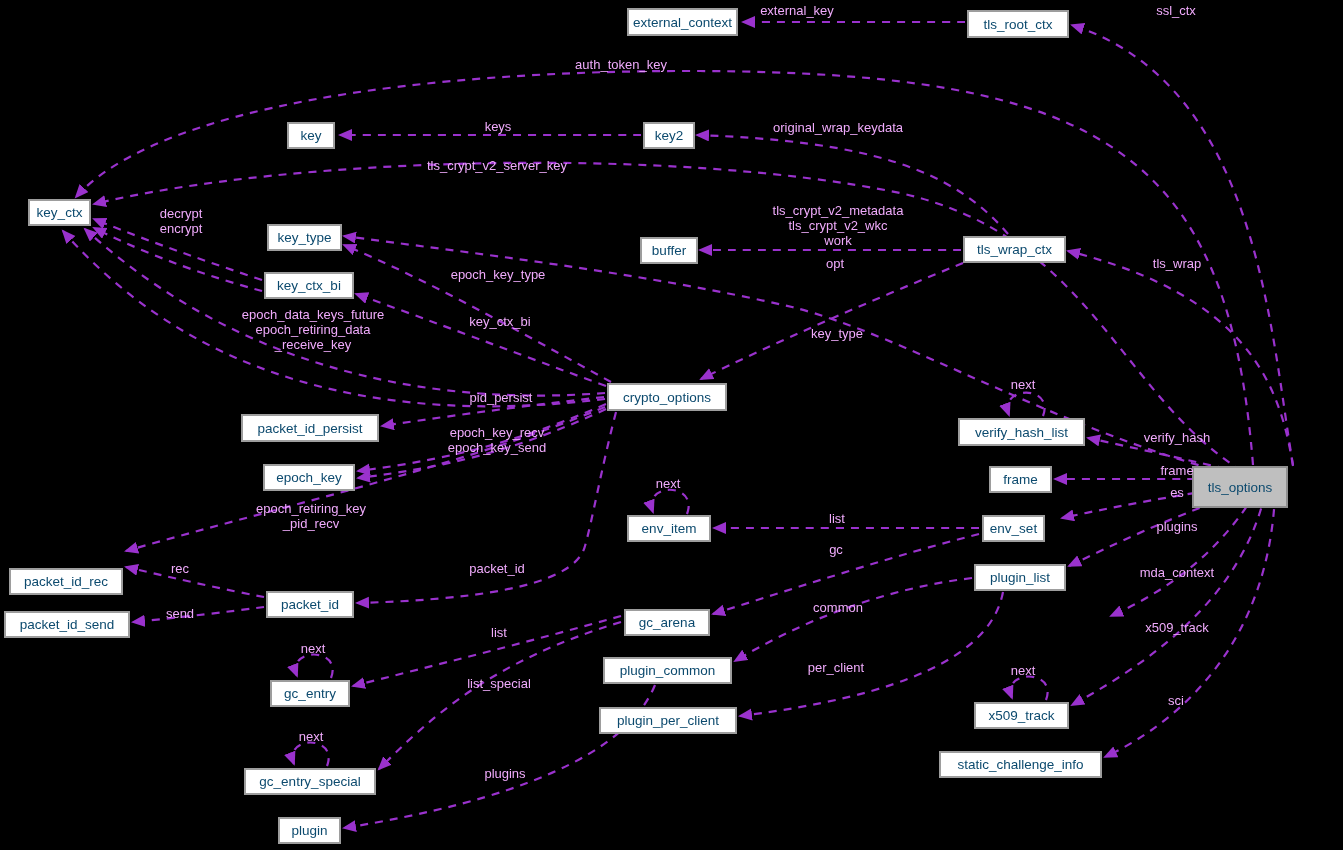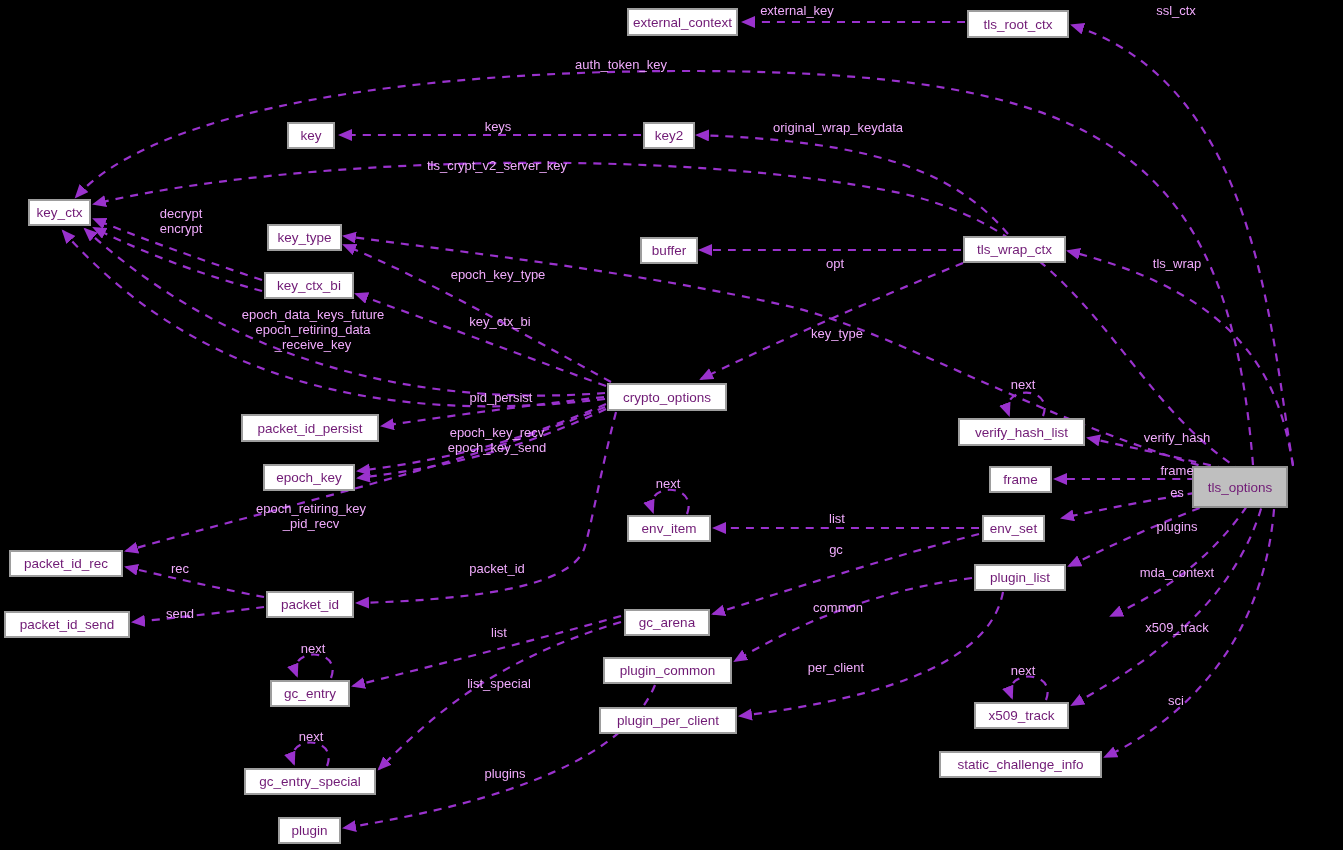--- a/index.html
+++ b/index.html
@@ -10,21 +10,21 @@
     background: #000;
     overflow: hidden;
     font-family: "Liberation Sans", sans-serif;
   }
   #edges { position: absolute; left: 0; top: 0; }
   .node {
     position: absolute;
     box-sizing: border-box;
     background: #ffffff;
     border: 2px solid #9d9d9d;
-    color: #701a75;
+    color: #0c4a6e;
     font-size: 13.5px;
     display: flex;
     align-items: center;
     justify-content: center;
     white-space: nowrap;
     cursor: pointer;
   }
   .node.highlight { background: #bfbfbf; border-color: #8f8f8f; }
   .elabel {
     position: absolute;
@@ -103,41 +103,44 @@
   <div class="node" style="left:963px;top:236px;width:103px;height:27px">tls_wrap_ctx</div>
   <div class="node" style="left:264px;top:272px;width:90px;height:27px">key_ctx_bi</div>
   <div class="node" style="left:607px;top:383px;width:120px;height:28px">crypto_options</div>
   <div class="node" style="left:241px;top:414px;width:138px;height:28px">packet_id_persist</div>
   <div class="node" style="left:958px;top:418px;width:127px;height:28px">verify_hash_list</div>
   <div class="node" style="left:263px;top:464px;width:92px;height:27px">epoch_key</div>
   <div class="node" style="left:989px;top:466px;width:63px;height:27px">frame</div>
   <div class="node highlight" style="left:1192px;top:466px;width:96px;height:42px">tls_options</div>
   <div class="node" style="left:627px;top:515px;width:84px;height:27px">env_item</div>
   <div class="node" style="left:982px;top:515px;width:63px;height:27px">env_set</div>
-  <div class="node" style="left:9px;top:550px;width:114px;height:27px">packet_id_rec</div>
+  <div class="node" style="left:9px;top:568px;width:114px;height:27px">packet_id_rec</div>
   <div class="node" style="left:974px;top:564px;width:92px;height:27px">plugin_list</div>
   <div class="node" style="left:266px;top:591px;width:88px;height:27px">packet_id</div>
   <div class="node" style="left:624px;top:609px;width:86px;height:27px">gc_arena</div>
   <div class="node" style="left:4px;top:611px;width:126px;height:27px">packet_id_send</div>
   <div class="node" style="left:603px;top:657px;width:129px;height:27px">plugin_common</div>
   <div class="node" style="left:270px;top:680px;width:80px;height:27px">gc_entry</div>
   <div class="node" style="left:974px;top:702px;width:95px;height:27px">x509_track</div>
   <div class="node" style="left:599px;top:707px;width:138px;height:27px">plugin_per_client</div>
   <div class="node" style="left:939px;top:751px;width:163px;height:27px">static_challenge_info</div>
   <div class="node" style="left:244px;top:768px;width:132px;height:27px">gc_entry_special</div>
   <div class="node" style="left:278px;top:817px;width:63px;height:27px">plugin</div>
 
   <div class="elabel" style="left:797px;top:3px">external_key</div>
   <div class="elabel" style="left:1176px;top:3px">ssl_ctx</div>
   <div class="elabel" style="left:621px;top:57px">auth_token_key</div>
   <div class="elabel" style="left:498px;top:119px">keys</div>
   <div class="elabel" style="left:838px;top:120px">original_wrap_keydata</div>
   <div class="elabel" style="left:497px;top:158px">tls_crypt_v2_server_key</div>
   <div class="elabel" style="left:181px;top:206px">decrypt
 encrypt</div>
+  <div class="elabel" style="left:838px;top:203px">tls_crypt_v2_metadata
+tls_crypt_v2_wkc
+work</div>
   <div class="elabel" style="left:835px;top:256px">opt</div>
   <div class="elabel" style="left:1177px;top:256px">tls_wrap</div>
   <div class="elabel" style="left:498px;top:267px">epoch_key_type</div>
   <div class="elabel" style="left:500px;top:314px">key_ctx_bi</div>
   <div class="elabel" style="left:313px;top:307px">epoch_data_keys_future
 epoch_retiring_data
 _receive_key</div>
   <div class="elabel" style="left:837px;top:326px">key_type</div>
   <div class="elabel" style="left:501px;top:390px">pid_persist</div>
   <div class="elabel" style="left:1023px;top:377px">next</div>

